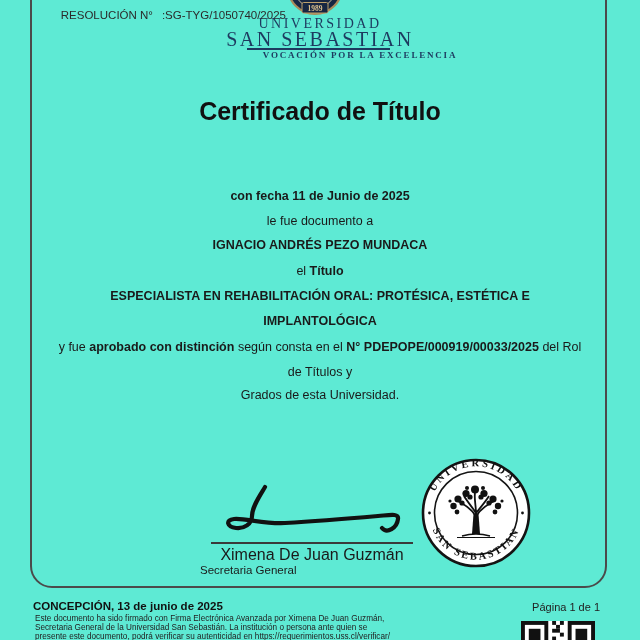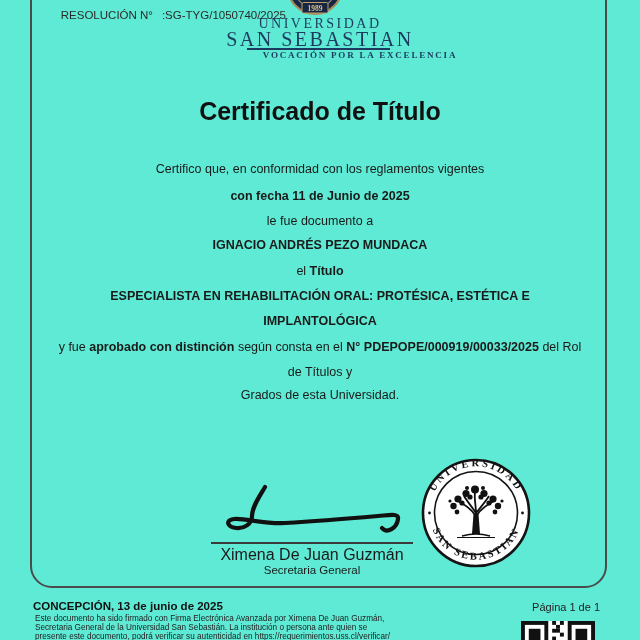--- a/index.html
+++ b/index.html
@@ -20,21 +20,21 @@
   .logo-rule{position:absolute;left:247px;top:48px;width:143px;height:1.5px;background:#1d3a5f;}
   .logo-tagline{position:absolute;left:32px;top:50px;width:576px;text-align:center;
     font-family:"Liberation Serif", serif;font-size:9px;letter-spacing:1.8px;color:#1d3a5f;font-weight:bold;padding-left:40px;}
   .cert-title{position:absolute;left:32px;top:97px;width:576px;text-align:center;
     font-size:25px;font-weight:bold;color:#111;}
   .line{position:absolute;left:32px;width:576px;text-align:center;font-size:12.5px;white-space:pre;color:#1a1a1a;}
   .b{font-weight:bold;}
   .sig-svg{position:absolute;left:210px;top:478px;}
   .sig-line{position:absolute;left:211px;top:542px;width:202px;height:1.5px;background:#3a3a3a;}
   .sig-name{position:absolute;left:212px;top:546px;width:200px;text-align:center;font-size:16px;}
-  .sig-role{position:absolute;left:212px;top:564px;width:200px;text-align:center;font-size:11.5px;}
+  .sig-role{position:absolute;left:200px;top:564px;width:200px;font-size:11.5px;}
   .stamp-svg{position:absolute;left:420px;top:457px;}
   .topseal-svg{position:absolute;left:282px;top:0px;}
   .footer-date{position:absolute;left:33px;top:600px;font-size:11.5px;font-weight:bold;color:#111;}
   .legal{position:absolute;left:35px;top:614px;font-size:8.2px;line-height:9px;color:#222;}
   .page-num{position:absolute;left:500px;top:601px;width:100px;text-align:right;font-size:11px;color:#222;}
   .qr-clip{position:absolute;left:521px;top:621px;width:74px;height:19px;overflow:hidden;}
 </style>
 </head>
 <body>
 
@@ -53,21 +53,20 @@
     <text x="33" y="11" text-anchor="middle" font-family="Liberation Serif, serif" font-size="7.5" font-weight="bold" fill="#d9bf8e">1989</text>
   </svg>
 
   <div class="logo-univ">UNIVERSIDAD</div>
   <div class="logo-ss">SAN SEBASTIAN</div>
   <div class="logo-rule"></div>
   <div class="logo-tagline">VOCACIÓN POR LA EXCELENCIA</div>
 
   <div class="cert-title">Certificado de Título</div>
 
-  <div class="line" style="top:162px">Certifico que, en conformidad con los reglamentos vigentes</div>
   <div class="line b" style="top:189px">con fecha 11 de Junio de 2025</div>
   <div class="line" style="top:214px">le fue documento a</div>
   <div class="line b" style="top:238px">IGNACIO ANDRÉS PEZO MUNDACA</div>
   <div class="line" style="top:264px"><span>el </span><span class="b">Título</span></div>
   <div class="line b" style="top:289px">ESPECIALISTA EN REHABILITACIÓN ORAL: PROTÉSICA, ESTÉTICA E</div>
   <div class="line b" style="top:314px">IMPLANTOLÓGICA</div>
   <div class="line" style="top:340px"><span>y fue </span><span class="b">aprobado con distinción</span><span> según consta en el </span><span class="b">N° PDEPOPE/000919/00033/2025</span><span> del Rol</span></div>
   <div class="line" style="top:365px">de Títulos y</div>
   <div class="line" style="top:388px">Grados de esta Universidad.</div>
 

